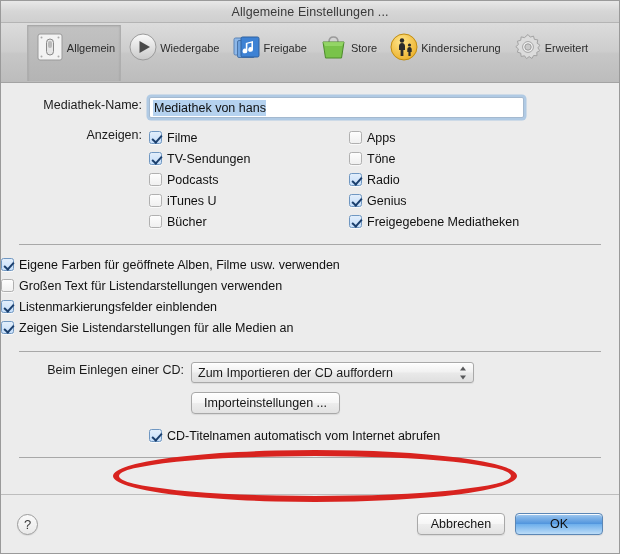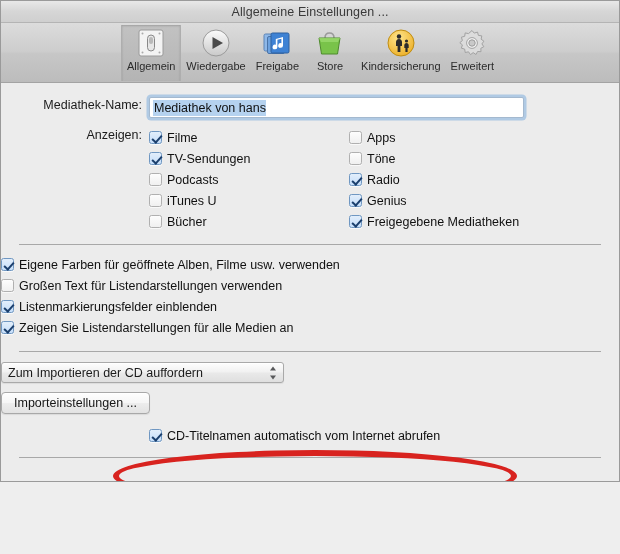--- a/index.html
+++ b/index.html
@@ -10,21 +10,21 @@
   }
   body {
     font-family: "Liberation Sans", "DejaVu Sans", sans-serif;
     font-size: 12.5px;
     color: #1b1b1b;
     background: #eeeeee;
     -webkit-font-smoothing: antialiased;
   }
   #window {
     position: relative;
-    width: 620px; height: 482px;
+    width: 620px; height: 554px;
     background: #ececec;
     border: 1px solid #9a9a9a;
     overflow: hidden;
   }
 
   
   #titlebar {
     height: 22px;
     background: linear-gradient(to bottom, #e8e8e8 0%, #d6d6d6 50%, #cfcfcf 100%);
     border-bottom: 1px solid #b4b4b4;
@@ -42,21 +42,21 @@
   #toolbar {
     height: 60px;
     background: linear-gradient(to bottom, #dcdcdc 0%, #cdcdcd 48%, #c7c7c7 52%, #bcbcbc 100%);
     border-bottom: 1px solid #a3a3a3;
     display: flex; align-items: flex-start; justify-content: center;
     padding-top: 2px;
   }
   .tbitem {
     width: auto; min-width: 52px;
     height: 56px;
-    display: flex; flex-direction: column;
+    display: flex; flex-direction: row;
     align-items: center; justify-content: flex-start;
     padding: 3px 5px 16px 5px;
     cursor: default;
   }
   .tbitem.selected {
     background: linear-gradient(to bottom, #c2c2c2 0%, #b4b4b4 100%);
     border-left: 1px solid #aeaeae;
     border-right: 1px solid #aeaeae;
     box-shadow: inset 0 1px 2px rgba(0,0,0,.18);
   }
@@ -387,20 +387,21 @@
         <div class="cbrow">
           <span class="cbox on"></span>
           <span class="cblabel">Zeigen Sie Listendarstellungen für alle Medien an</span>
         </div>
       </div>
     </div>
 
     <div class="sep" style="margin-top:13px;"></div>
 
     <div class="row" style="padding-top:10px;">
+      <div class="lbl-col" style="width:190px; flex:0 0 190px;">Beim Einlegen einer CD:</div>
       <div class="fld-col">
         <div class="popup">
           <span>Zum Importieren der CD auffordern</span>
           <span class="arrows">
             <i class="up"></i>
               <i class="dn"></i>
           </span>
         </div>
         <div style="margin-top:9px;">
           <span class="pbtn">Importeinstellungen ...</span>

